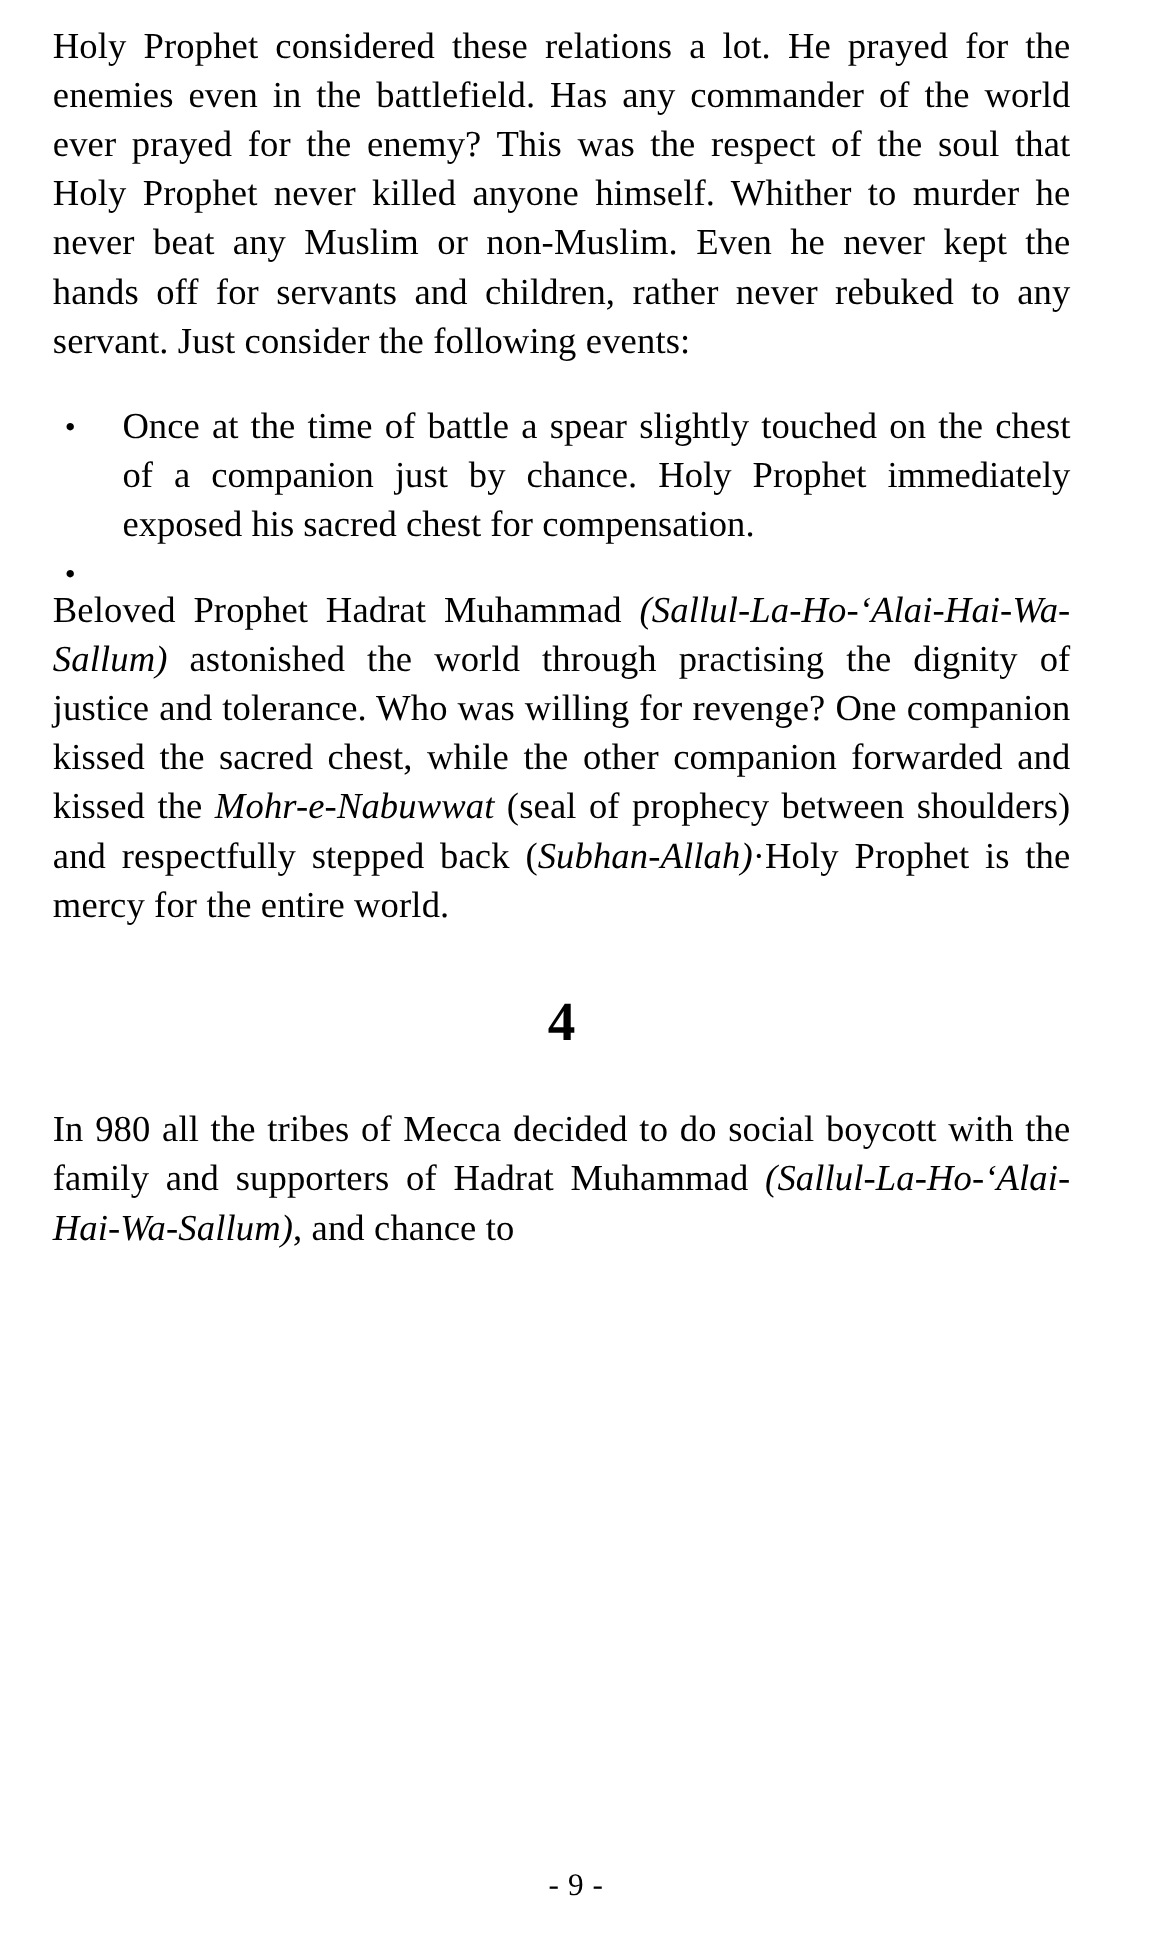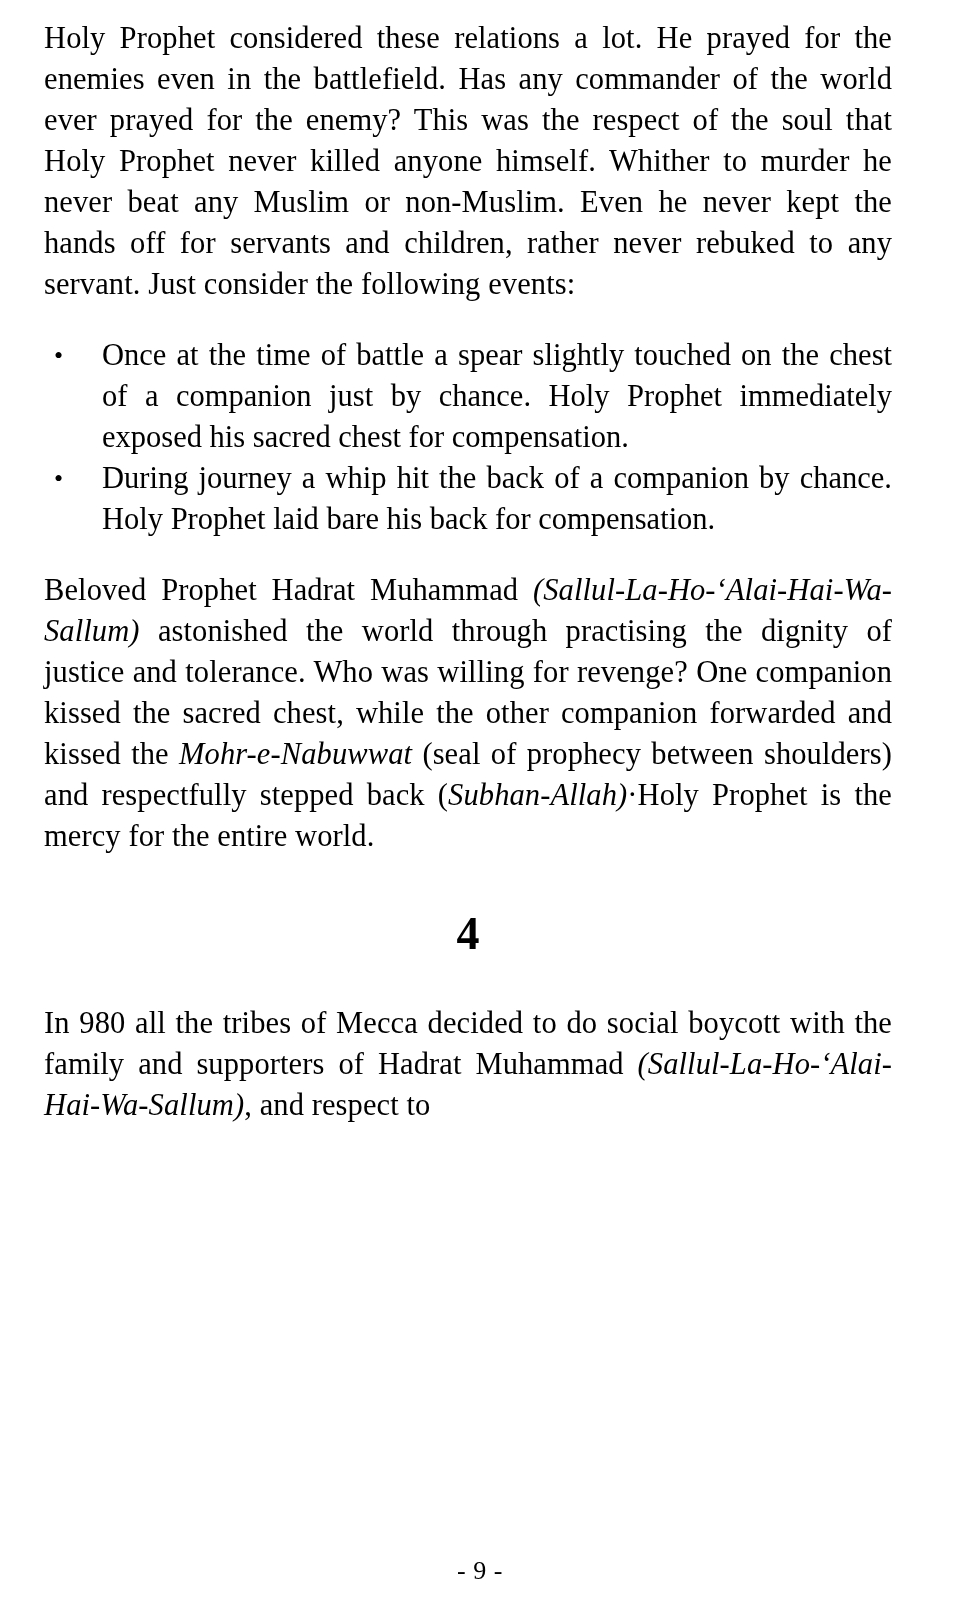--- a/index.html
+++ b/index.html
@@ -83,29 +83,28 @@
 
   <p class="para">Holy Prophet considered these relations a lot. He prayed for the enemies even in the battlefield. Has any commander of the world ever prayed for the enemy? This was the respect of the soul that Holy Prophet never killed anyone himself. Whither to murder he never beat any Muslim or non-Muslim. Even he never kept the hands off for servants and children, rather never rebuked to any servant. Just consider the following events:</p>
 
   <ul class="bullets">
     <li>
       <span class="bullet-dot">•</span>
       <span>Once at the time of battle a spear slightly touched on the chest of a companion just by chance. Holy Prophet immediately exposed his sacred chest for compensation.</span>
     </li>
     <li>
       <span class="bullet-dot">•</span>
-      <span>During journey a whip hit the back of a companion by chance. Holy Prophet laid bare his back for compensation.</span>
     </li>
   </ul>
 
   <p class="para para-gap">
     <span>Beloved Prophet Hadrat Muhammad </span><span class="ital">(Sallul-La-Ho-‘Alai-Hai-Wa-Sallum)</span><span> astonished the world through practising the dignity of justice and tolerance. Who was willing for revenge? One companion kissed the sacred chest, while the other companion forwarded and kissed the </span><span class="ital">Mohr-e-Nabuwwat</span><span> (seal of prophecy between shoulders) and respectfully stepped back (</span><span class="ital">Subhan-Allah)</span><span>·Holy Prophet is the mercy for the entire world.</span>
   </p>
 
   <div class="section-number">4</div>
 
 
   <p class="para para-gap">
-    <span>In 980 all the tribes of Mecca decided to do social boycott with the family and supporters of Hadrat Muhammad </span><span class="ital">(Sallul-La-Ho-‘Alai-Hai-Wa-Sallum)</span><span>,     and      respect      to</span>
+    <span>In 980 all the tribes of Mecca decided to do social boycott with the family and supporters of Hadrat Muhammad </span><span class="ital">(Sallul-La-Ho-‘Alai-Hai-Wa-Sallum)</span><span>,     and      chance      to</span>
   </p>
 
   <div class="page-number">- 9 -</div>
 </div>
 
 </body></html>

